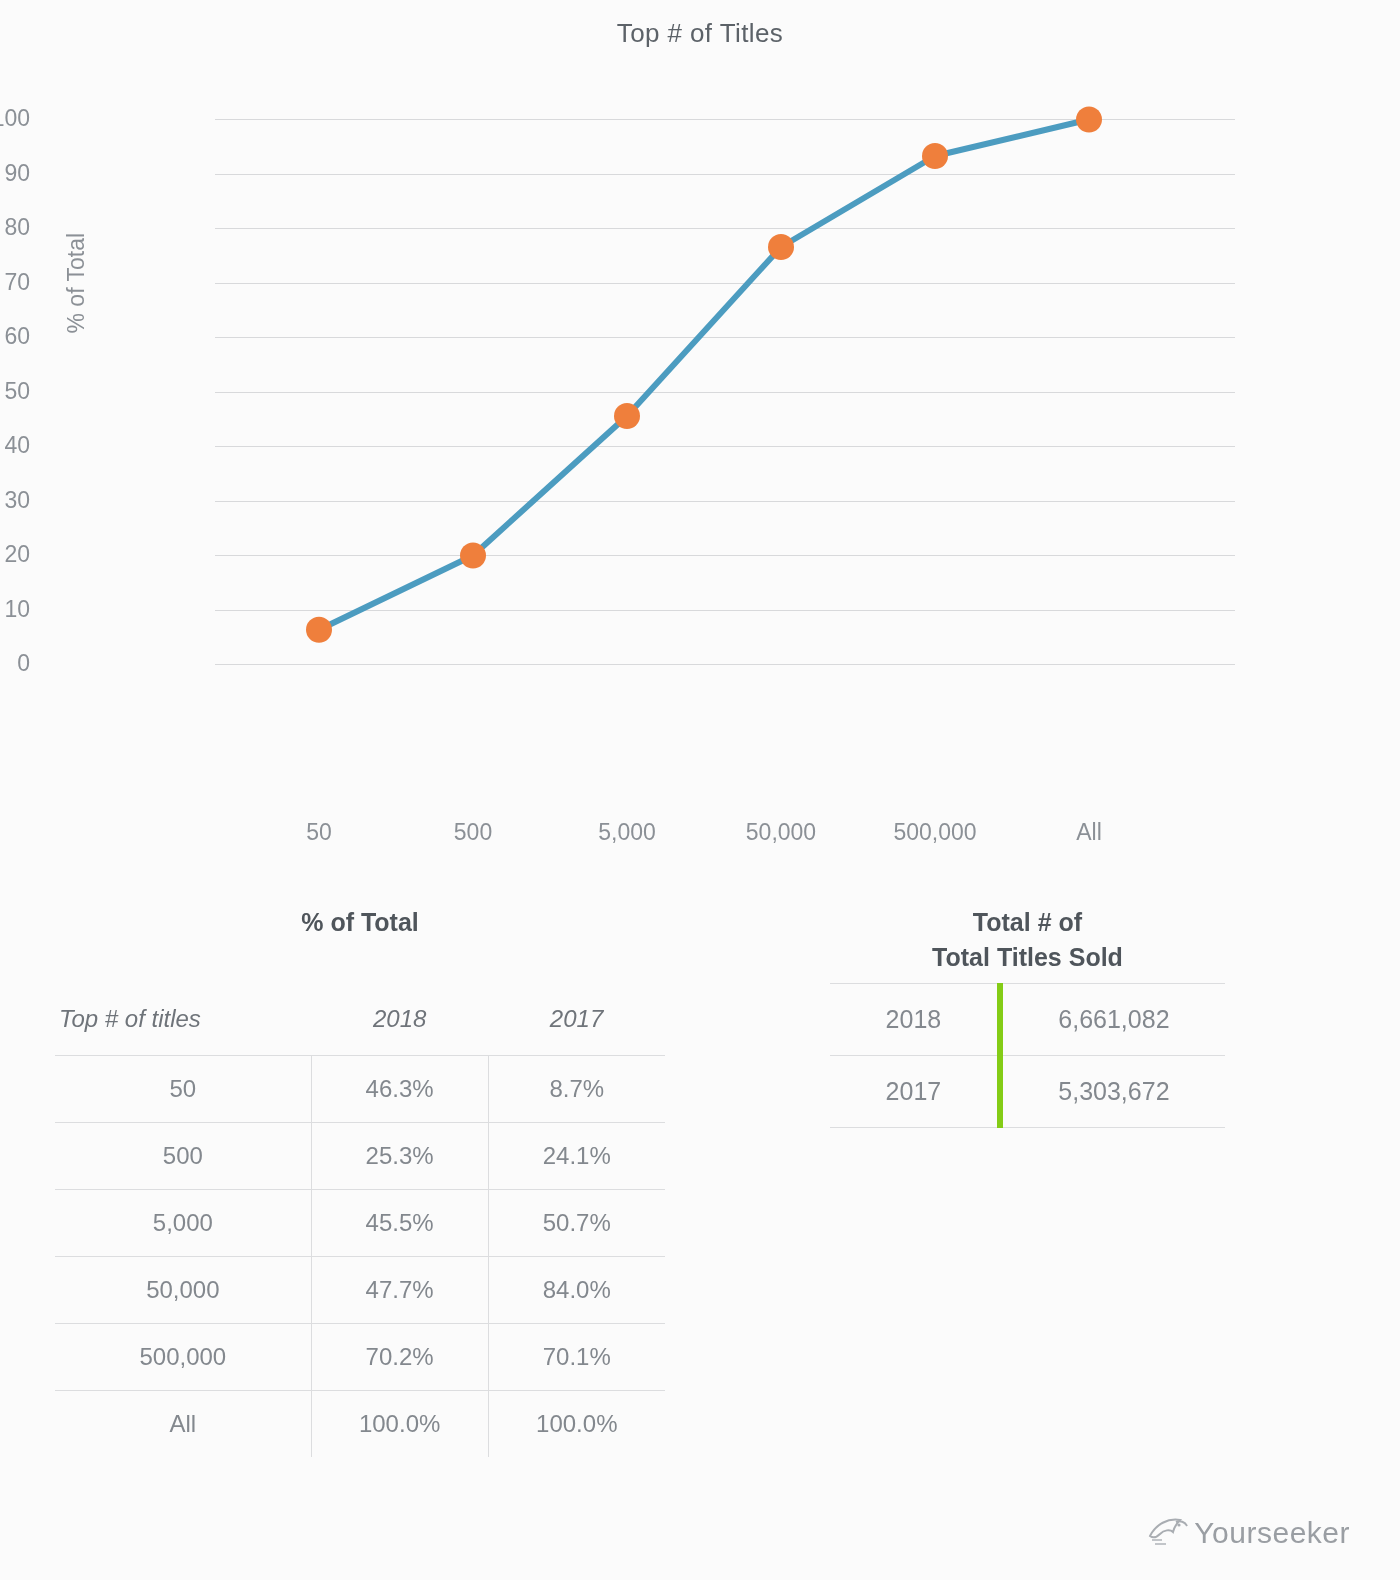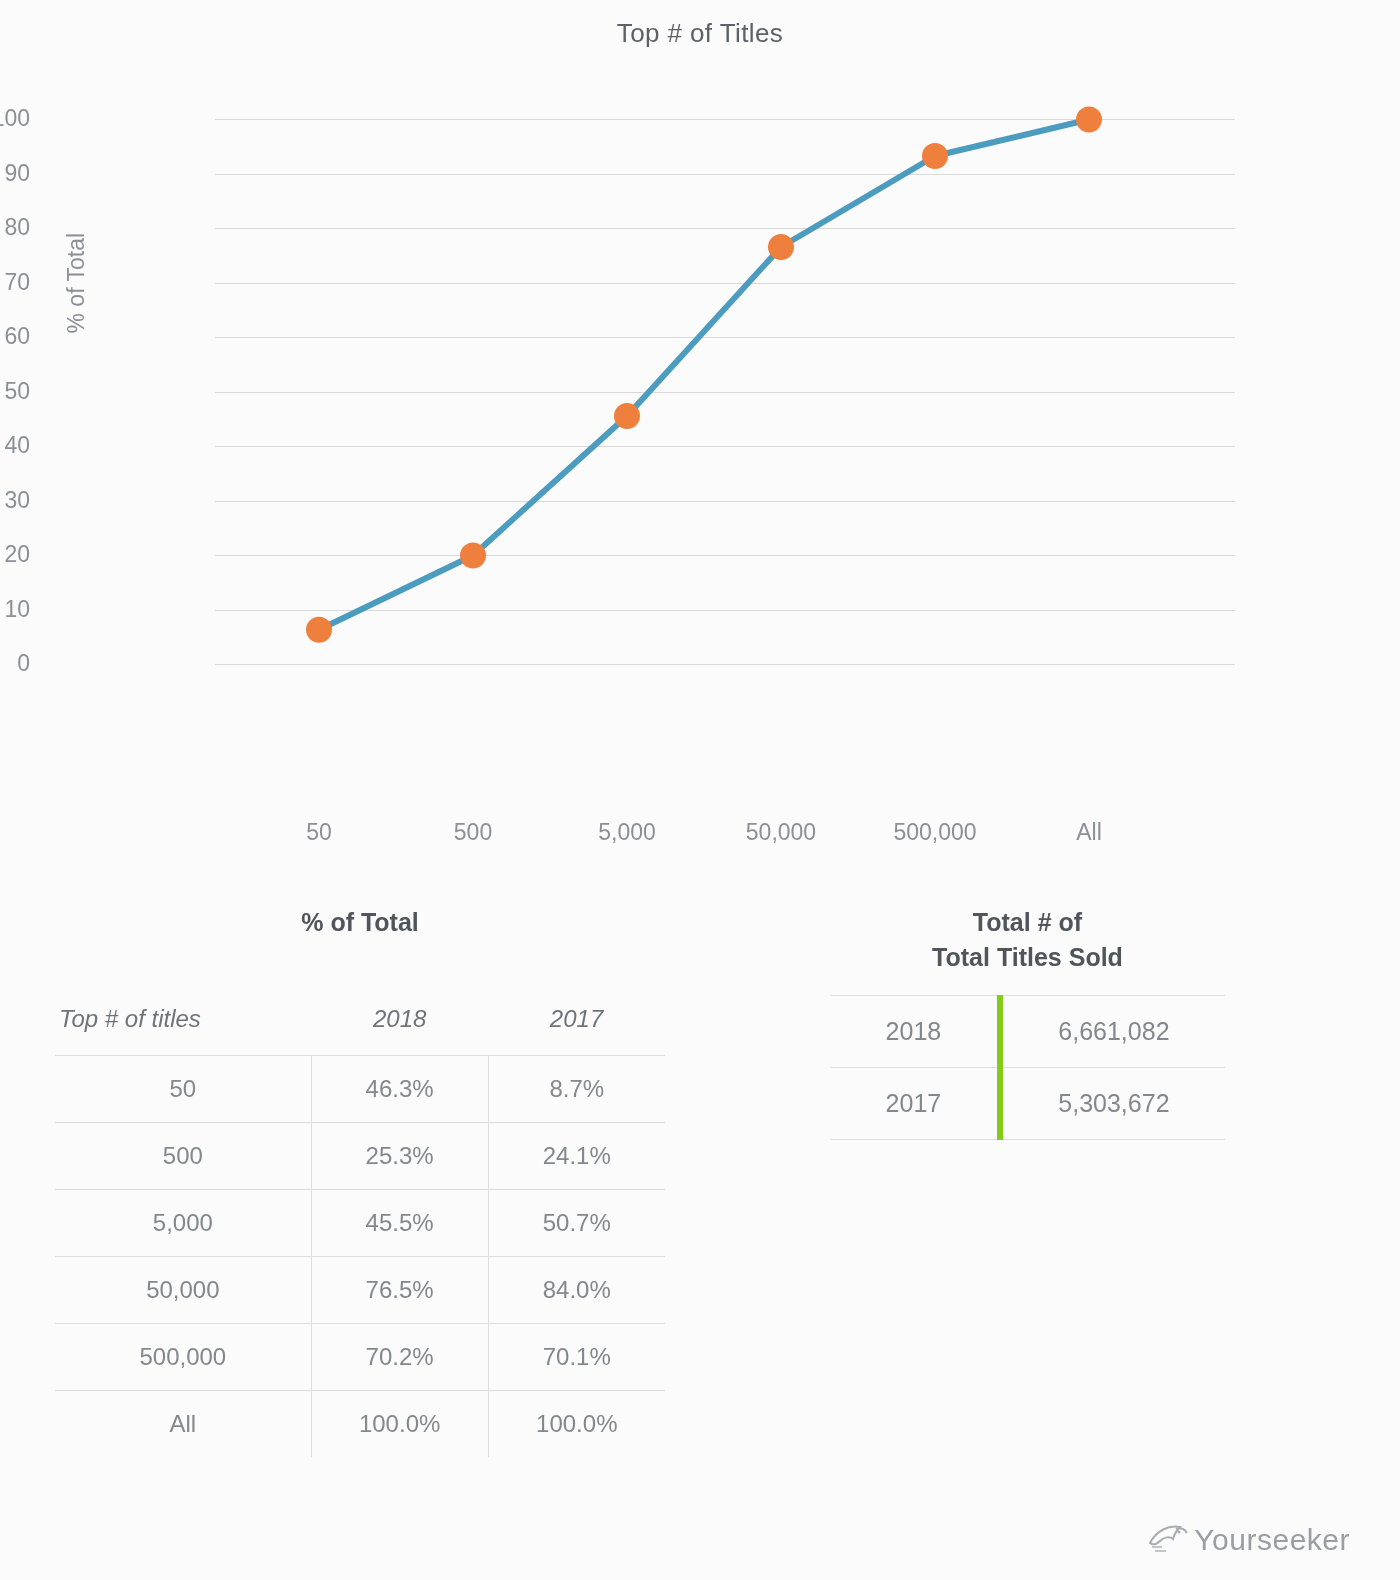--- a/index.html
+++ b/index.html
@@ -101,21 +101,21 @@
     width: 395px;
   }
   .tbl-title {
     text-align: center;
     font-size: 25px;
     font-weight: bold;
     color: #4f555b;
     line-height: 1.4;
     margin-bottom: 46px;
   }
-  .tbl-title.two-line { margin-bottom: 20px; }
+  .tbl-title.two-line { margin-bottom: 8px; }
 
   table {
     border-collapse: collapse;
     width: 100%;
     font-size: 24px;
     color: #83888e;
   }
   .table-left td, .table-left th {
     padding: 19px 10px;
     text-align: center;
@@ -144,21 +144,21 @@
     border-top: 1px solid #dcdddf;
   }
   .table-right tr:last-child td { border-bottom: 1px solid #dcdddf; }
   .table-right td:nth-child(1) { width: 43%; }
   .table-right td:nth-child(2) { width: 57%; border-left: 6px solid #84cc16; }
 
   
   .watermark {
     position: absolute;
     right: 50px;
-    bottom: 21px;
+    bottom: 28px;
     display: flex;
     align-items: center;
     gap: 4px;
   }
   .watermark-text {
     font-size: 30px;
     color: #9a9ea3;
     letter-spacing: .5px;
   }
 </style>
@@ -238,21 +238,21 @@
         <td>25.3%</td>
         <td>24.1%</td>
       </tr>
       <tr>
         <td>5,000</td>
         <td>45.5%</td>
         <td>50.7%</td>
       </tr>
       <tr>
         <td>50,000</td>
-        <td>76.5%</td>
+        <td>47.7%</td>
         <td>84.0%</td>
       </tr>
       <tr>
         <td>500,000</td>
         <td>70.2%</td>
         <td>70.1%</td>
       </tr>
       <tr>
         <td>All</td>
         <td>100.0%</td>

